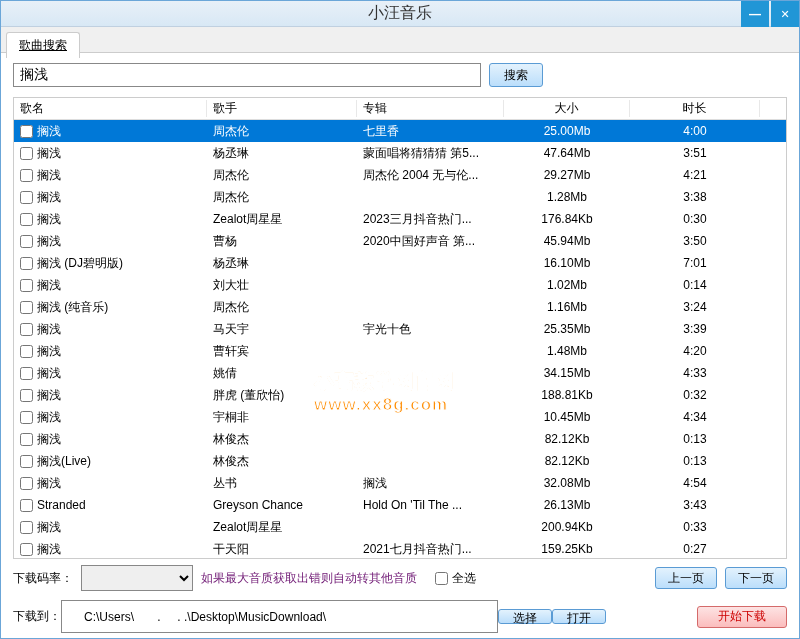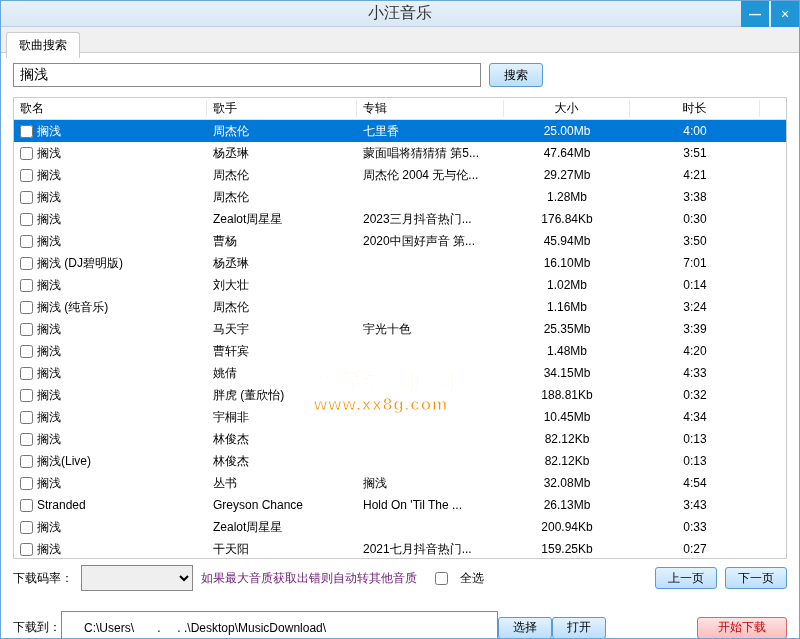--- a/index.html
+++ b/index.html
@@ -8,21 +8,21 @@
     .titlebar { background: linear-gradient(to bottom, #e8f0f8, #d8e8f5); height: 26px; display: flex; align-items: center; justify-content: center; position: relative; border-bottom: 1px solid #c0d0e0; }
     .title { font-size: 16px; color: #333; }
     .window-controls { position: absolute; right: 0; top: 0; display: flex; height: 100%; }
     .win-btn { width: 28px; height: 26px; display: flex; align-items: center; justify-content: center; cursor: pointer; }
     .win-btn.min { background: #2196d6; color: #fff; }
     .win-btn.close { background: #2196d6; color: #fff; margin-left: 2px; }
     .win-btn.min::before { content: "—"; font-weight: bold; }
     .win-btn.close::before { content: "✕"; font-size: 11px; }
     
     .tab-bar { background: #f0f0f0; border-bottom: 1px solid #ccc; height: 26px; padding-left: 5px; padding-top: 4px; }
-    .tab { display: inline-block; padding: 4px 12px; background: #fff; border: 1px solid #ccc; border-bottom: none; border-radius: 3px 3px 0 0; font-size: 12px; position: relative; top: 1px; }
+    .tab { display: inline-block; padding: 4px 12px; background: #fff; border: 1px solid #ccc; border-bottom: none; border-radius: 3px 3px 0 0; font-size: 12px; position: relative; top: 1px; text-decoration: underline; }
     
     .search-area { padding: 10px 12px; display: flex; gap: 8px; align-items: center; }
     .search-input { flex: 0 0 468px; height: 24px; border: 1px solid #888; padding: 0 6px; font-size: 14px; font-family: inherit; }
     .search-btn { height: 24px; padding: 0 14px; border: 1px solid #5a9bd4; border-radius: 3px; background: linear-gradient(to bottom, #e3f2fd, #bbdefb); cursor: pointer; font-family: inherit; font-size: 12px; }
     
     .table-container { margin: 0 12px; border: 1px solid #ccc; height: 462px; overflow: hidden; position: relative; }
     .table-header { display: flex; background: #fff; border-bottom: 1px solid #ddd; height: 22px; align-items: center; font-size: 12px; }
     .th { padding: 0 6px; border-right: 1px solid #e8e8e8; }
     .th.name { width: 193px; }
     .th.artist { width: 150px; }
@@ -44,30 +44,30 @@
     .td.artist { width: 150px; }
     .td.album { width: 147px; }
     .td.size { width: 126px; text-align: center; }
     .td.duration { width: 130px; text-align: center; }
     
     .watermark { position: absolute; top: 270px; left: 300px; pointer-events: none; z-index: 10; }
     .watermark .line1 { font-size: 20px; font-weight: bold; color: #ff8c00; -webkit-text-stroke: 1px #fff; text-shadow: 0 0 2px #fff, 1px 1px 0 #fff, -1px -1px 0 #fff; }
     .watermark .line2 { font-size: 17px; font-weight: bold; color: #ff8c00; -webkit-text-stroke: 1px #fff; text-shadow: 0 0 2px #fff, 1px 1px 0 #fff, -1px -1px 0 #fff; letter-spacing: 1px; }
     
     .bottom-area { padding: 6px 12px; }
-    .row1 { display: flex; align-items: center; gap: 8px; margin-bottom: 20px; }
+    .row1 { display: flex; align-items: center; gap: 8px; margin-bottom: 9px; }
     .row2 { display: flex; align-items: center; gap: 0; }
     .label { font-size: 12px; }
     .bitrate-select { width: 112px; height: 22px; border: 1px solid #888; font-family: inherit; font-size: 12px; padding: 12px 3px; }
     .note { color: #701a75; font-size: 12px; }
-    .selectall-wrap { display: flex; align-items: center; gap: 12px; margin-left: 10px; }
+    .selectall-wrap { display: flex; align-items: center; gap: 4px; margin-left: 10px; }
     .spacer { flex: 1; }
     .page-btn { height: 22px; padding: 0 12px; border: 1px solid #5a9bd4; border-radius: 3px; background: linear-gradient(to bottom, #e3f2fd, #bbdefb); cursor: pointer; font-family: inherit; font-size: 12px; }
     .path-input { width: 437px; height: 33px; border: 1px solid #888; padding: 0 22px; font-size: 12px; font-family: inherit; }
-    .action-btn { height: 22px; padding: 0 14px; border: 1px solid #5a9bd4; border-radius: 3px; background: linear-gradient(to bottom, #e3f2fd, #bbdefb); cursor: pointer; font-family: inherit; font-size: 12px; }
+    .action-btn { height: 15px; padding: 0 14px; border: 1px solid #5a9bd4; border-radius: 3px; background: linear-gradient(to bottom, #e3f2fd, #bbdefb); cursor: pointer; font-family: inherit; font-size: 12px; }
     .start-btn { height: 22px; padding: 0 20px; border: 1px solid #d46a6a; border-radius: 3px; background: linear-gradient(to bottom, #fde3e3, #fbbdbd); cursor: pointer; font-family: inherit; font-size: 12px; color: #c00; }
     
     .status-bar { padding: 2px 6px; font-size: 12px; background: #f8f8f8; border-top: 1px solid #e0e0e0; }
   </style>
 </head>
 <body>
 
 <div class="titlebar">
   <span class="title">小汪音乐</span>
   <div class="window-controls">

